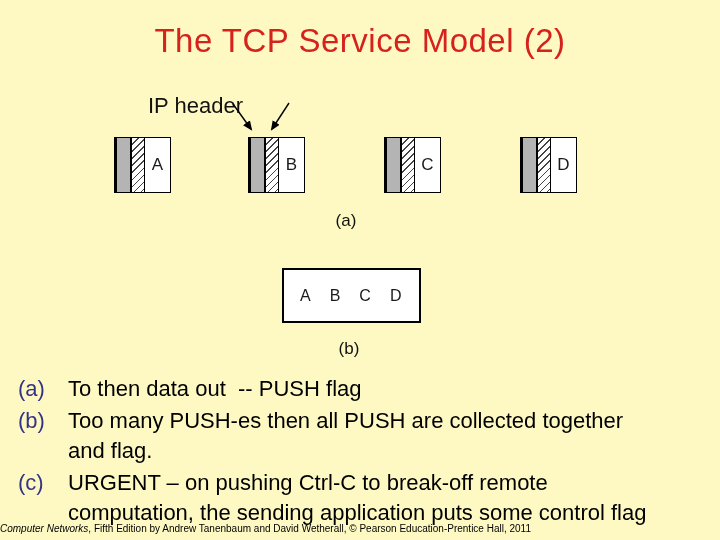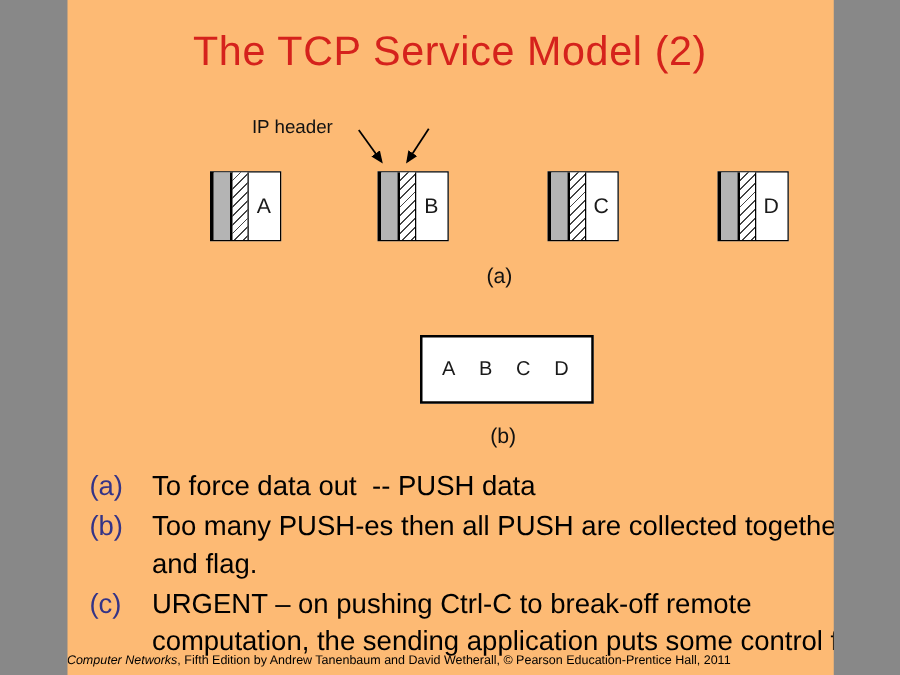--- a/index.html
+++ b/index.html
@@ -1,34 +1,34 @@
 <!DOCTYPE html>
 <html><head>
 <meta charset="utf-8">
 <style>
   html,body{margin:0;padding:0;background:#888;}
   .slide{
     position:relative;
-    width:613px;height:540px;
-    background:#fdba74;
+    width:720px;height:540px;
+    background:#fef9c3;
     font-family:"Liberation Sans", sans-serif;
     overflow:hidden;
     margin:0 auto;
   }
   .page-title{
     position:absolute;top:22px;left:0;right:0;
     text-align:center;
     color:#d5221c;
     font-size:33px;
     font-weight:400;
     letter-spacing:0.5px;
   }
   .diag-label{
     position:absolute;
-    font-size:15px;color:#111;text-align:right;
+    font-size:22px;color:#111;text-align:right;
   }
   .ip-label{left:148px;top:93px;}
   .tcp-label{left:294px;top:93px;}
   .arrow-overlay{
     position:absolute;left:0;top:0;width:720px;height:540px;
     pointer-events:none;
   }
   .packet{
     position:absolute;top:137px;
     width:57px;height:56px;
@@ -153,21 +153,21 @@
     <span>B</span>
     <span>C</span>
     <span>D</span>
   </div>
 
   <div class="caption caption-b">(b)</div>
 
   <div class="bullet-list">
     <div class="list-item">
       <div class="item-marker">(a)</div>
-      <div class="item-text">To force data out  -- PUSH data</div>
+      <div class="item-text">To then data out  -- PUSH flag</div>
     </div>
     <div class="list-item">
       <div class="item-marker">(b)</div>
       <div class="item-text">Too many PUSH-es then all PUSH are collected together
 and flag.</div>
     </div>
     <div class="list-item">
       <div class="item-marker">(c)</div>
       <div class="item-text">URGENT – on pushing Ctrl-C to break-off remote
 computation, the sending application puts some control flag</div>

